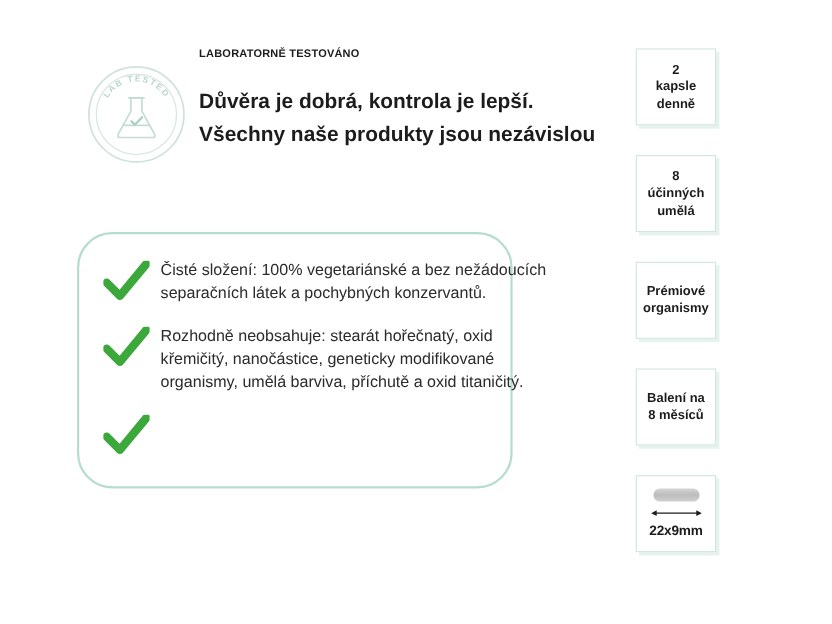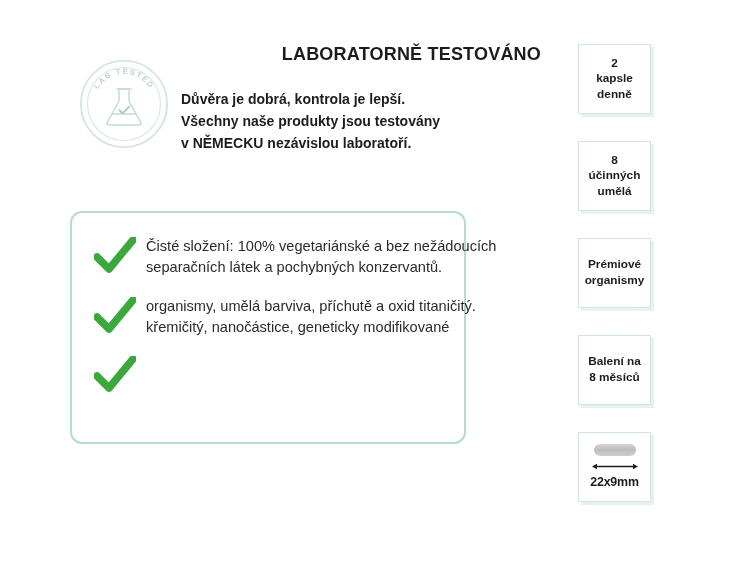--- a/index.html
+++ b/index.html
@@ -18,35 +18,35 @@
     position:absolute;left:78px;top:58px;
     width:92px;height:92px;
   }
   .badge svg{display:block;width:92px;height:92px;}
 
   
   .header{
     position:absolute;left:181px;top:44px;width:360px;
   }
   .header .title{
-    font-size:18px;font-weight:bold;letter-spacing:.2px;
-    color:#1c1c1c;margin:0 0 22px 0;line-height:1.2;text-align:right;
+    font-size:10px;font-weight:bold;letter-spacing:.2px;
+    color:#1c1c1c;margin:0 0 22px 0;line-height:1.2;
   }
   .header .lead{
-    font-size:14px;font-weight:bold;line-height:1.58;
+    font-size:19px;font-weight:bold;line-height:1.58;
     color:#1c1c1c;margin:0;
   }
   .header .lead div{white-space:nowrap;}
 
   
   .card{
     position:absolute;left:70px;top:211px;
     width:396px;height:233px;
     border:2px solid #b5ddcb;
-    border-radius:12px;
+    border-radius:32px;
     box-sizing:border-box;
   }
   .bullets{
     position:absolute;left:22px;top:20px;right:14px;
   }
   .bullet{
     display:flex;align-items:flex-start;
     margin-bottom:14px;
   }
   .bullet:last-child{margin-bottom:0;}
@@ -114,22 +114,21 @@
         <path d="M 34.5 56 L 57.5 56"></path>
       </g>
       <path d="M 41.5 52.2 L 44.6 55.4 L 51.2 48.6" fill="none" stroke="#a9cfc0" stroke-width="2" stroke-linecap="round" stroke-linejoin="round"></path>
     </svg>
   </div>
 
   <div class="header">
     <div class="title">LABORATORNĚ TESTOVÁNO</div>
     <div class="lead">
       <div>Důvěra je dobrá, kontrola je lepší.</div>
-      <div>Všechny naše produkty jsou testovány</div>
-      <div>v NĚMECKU nezávislou laboratoří.</div>
+      <div>Všechny naše produkty jsou nezávislou</div>
     </div>
   </div>
 
   <div class="card">
     <div class="bullets">
 
       <div class="bullet">
         <span class="check">
           <svg width="42" height="40" viewBox="0 0 42 40" xmlns="http://www.w3.org/2000/svg">
             <path d="M 3 20 L 15 32 L 39 3" fill="none" stroke="#3ca83c" stroke-width="7.5" stroke-linecap="round" stroke-linejoin="round"></path>
@@ -141,22 +140,23 @@
         </span>
       </div>
 
       <div class="bullet">
         <span class="check">
           <svg width="42" height="40" viewBox="0 0 42 40" xmlns="http://www.w3.org/2000/svg">
             <path d="M 3 20 L 15 32 L 39 3" fill="none" stroke="#3ca83c" stroke-width="7.5" stroke-linecap="round" stroke-linejoin="round"></path>
           </svg>
         </span>
         <span class="btext">
+          <div>Rozhodně neobsahuje: stearát hořečnatý, oxid</div>
+          <div>křemičitý, nanočástice, geneticky modifikované</div>
           <div>organismy, umělá barviva, příchutě a oxid titaničitý.</div>
-          <div>křemičitý, nanočástice, geneticky modifikované</div>
         </span>
       </div>
 
       <div class="bullet">
         <span class="check">
           <svg width="42" height="40" viewBox="0 0 42 40" xmlns="http://www.w3.org/2000/svg">
             <path d="M 3 20 L 15 32 L 39 3" fill="none" stroke="#3ca83c" stroke-width="7.5" stroke-linecap="round" stroke-linejoin="round"></path>
           </svg>
         </span>
       </div>

